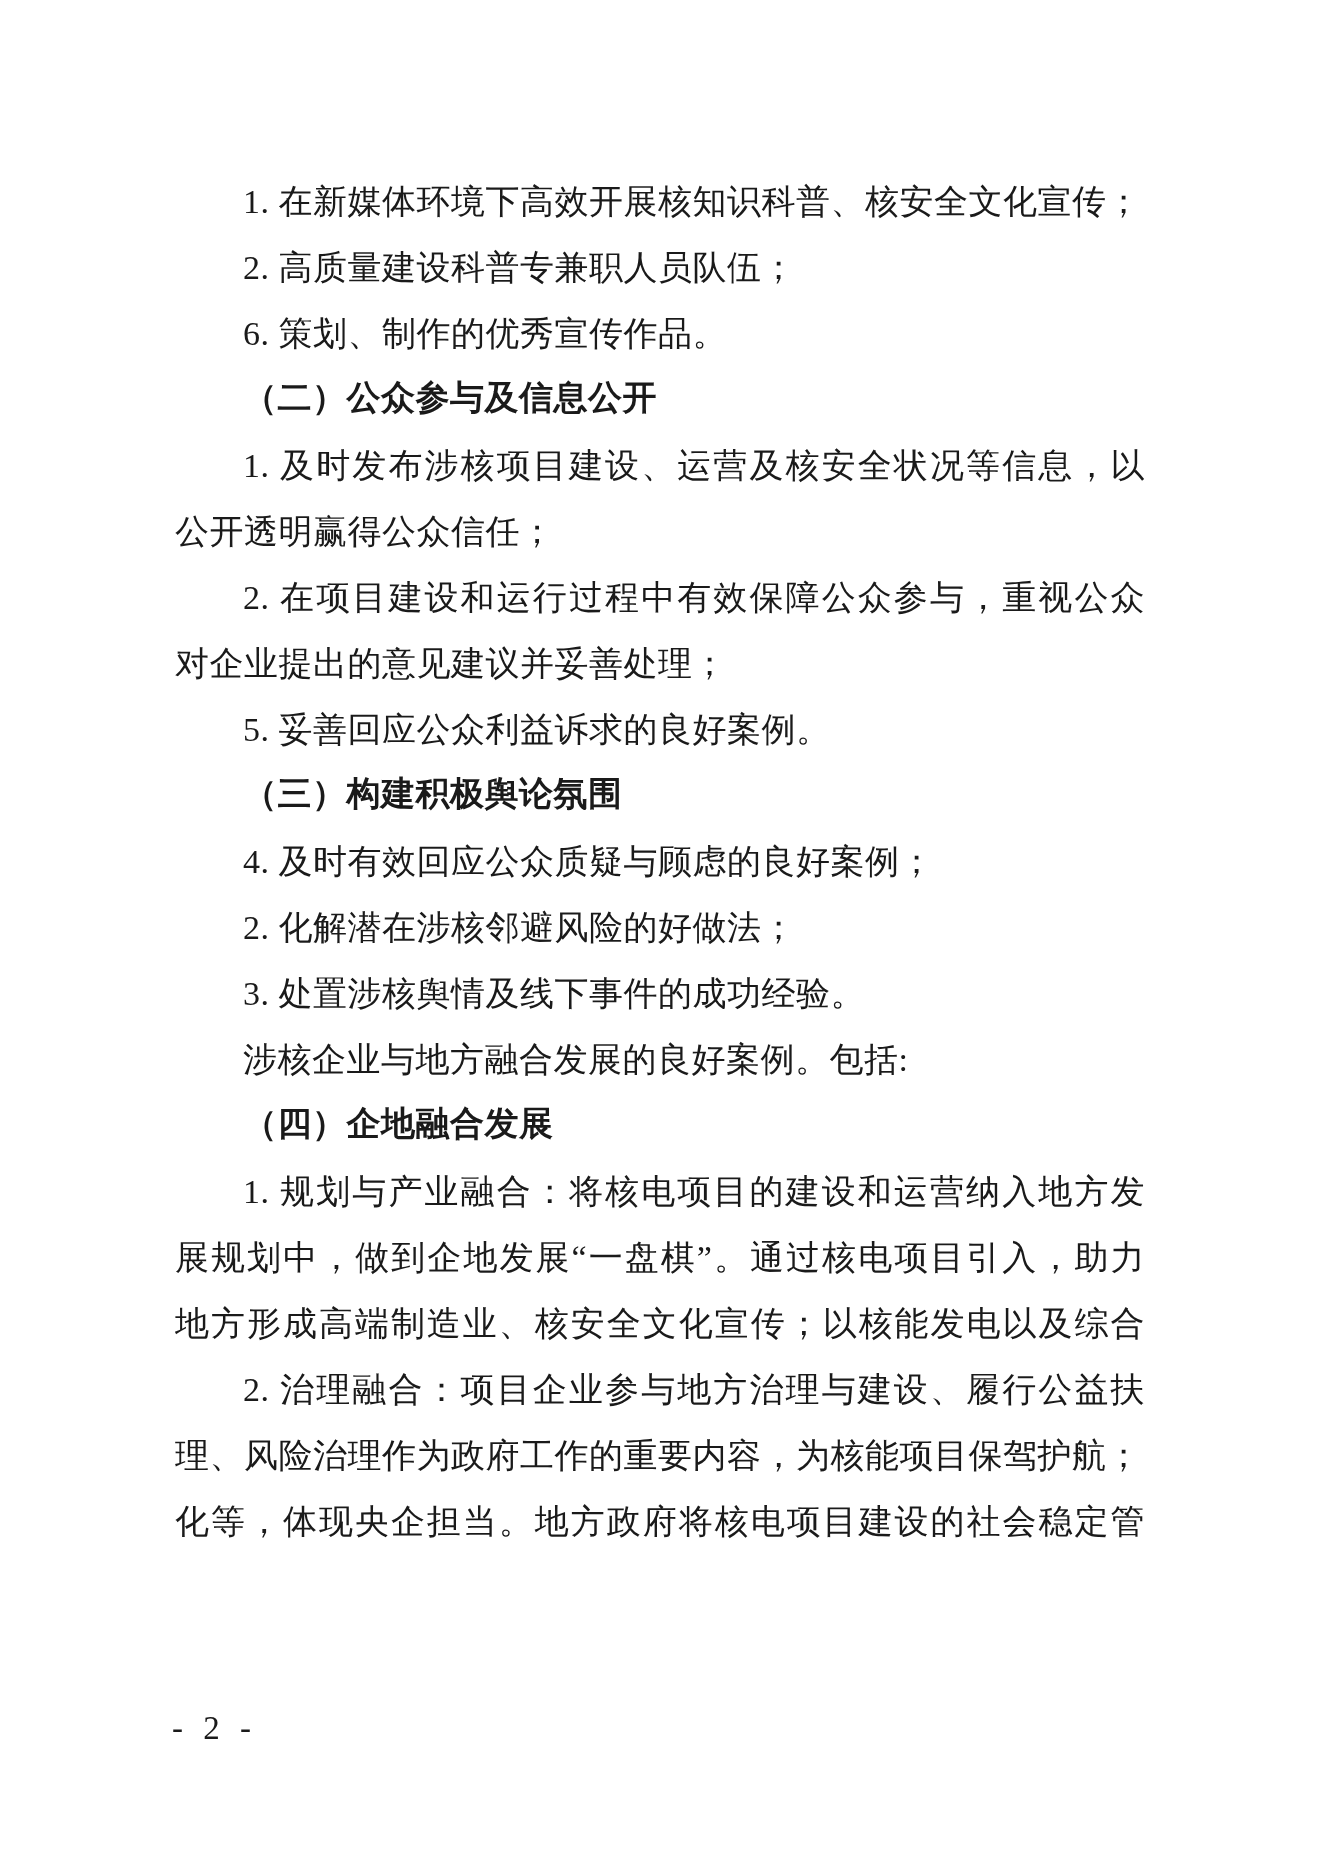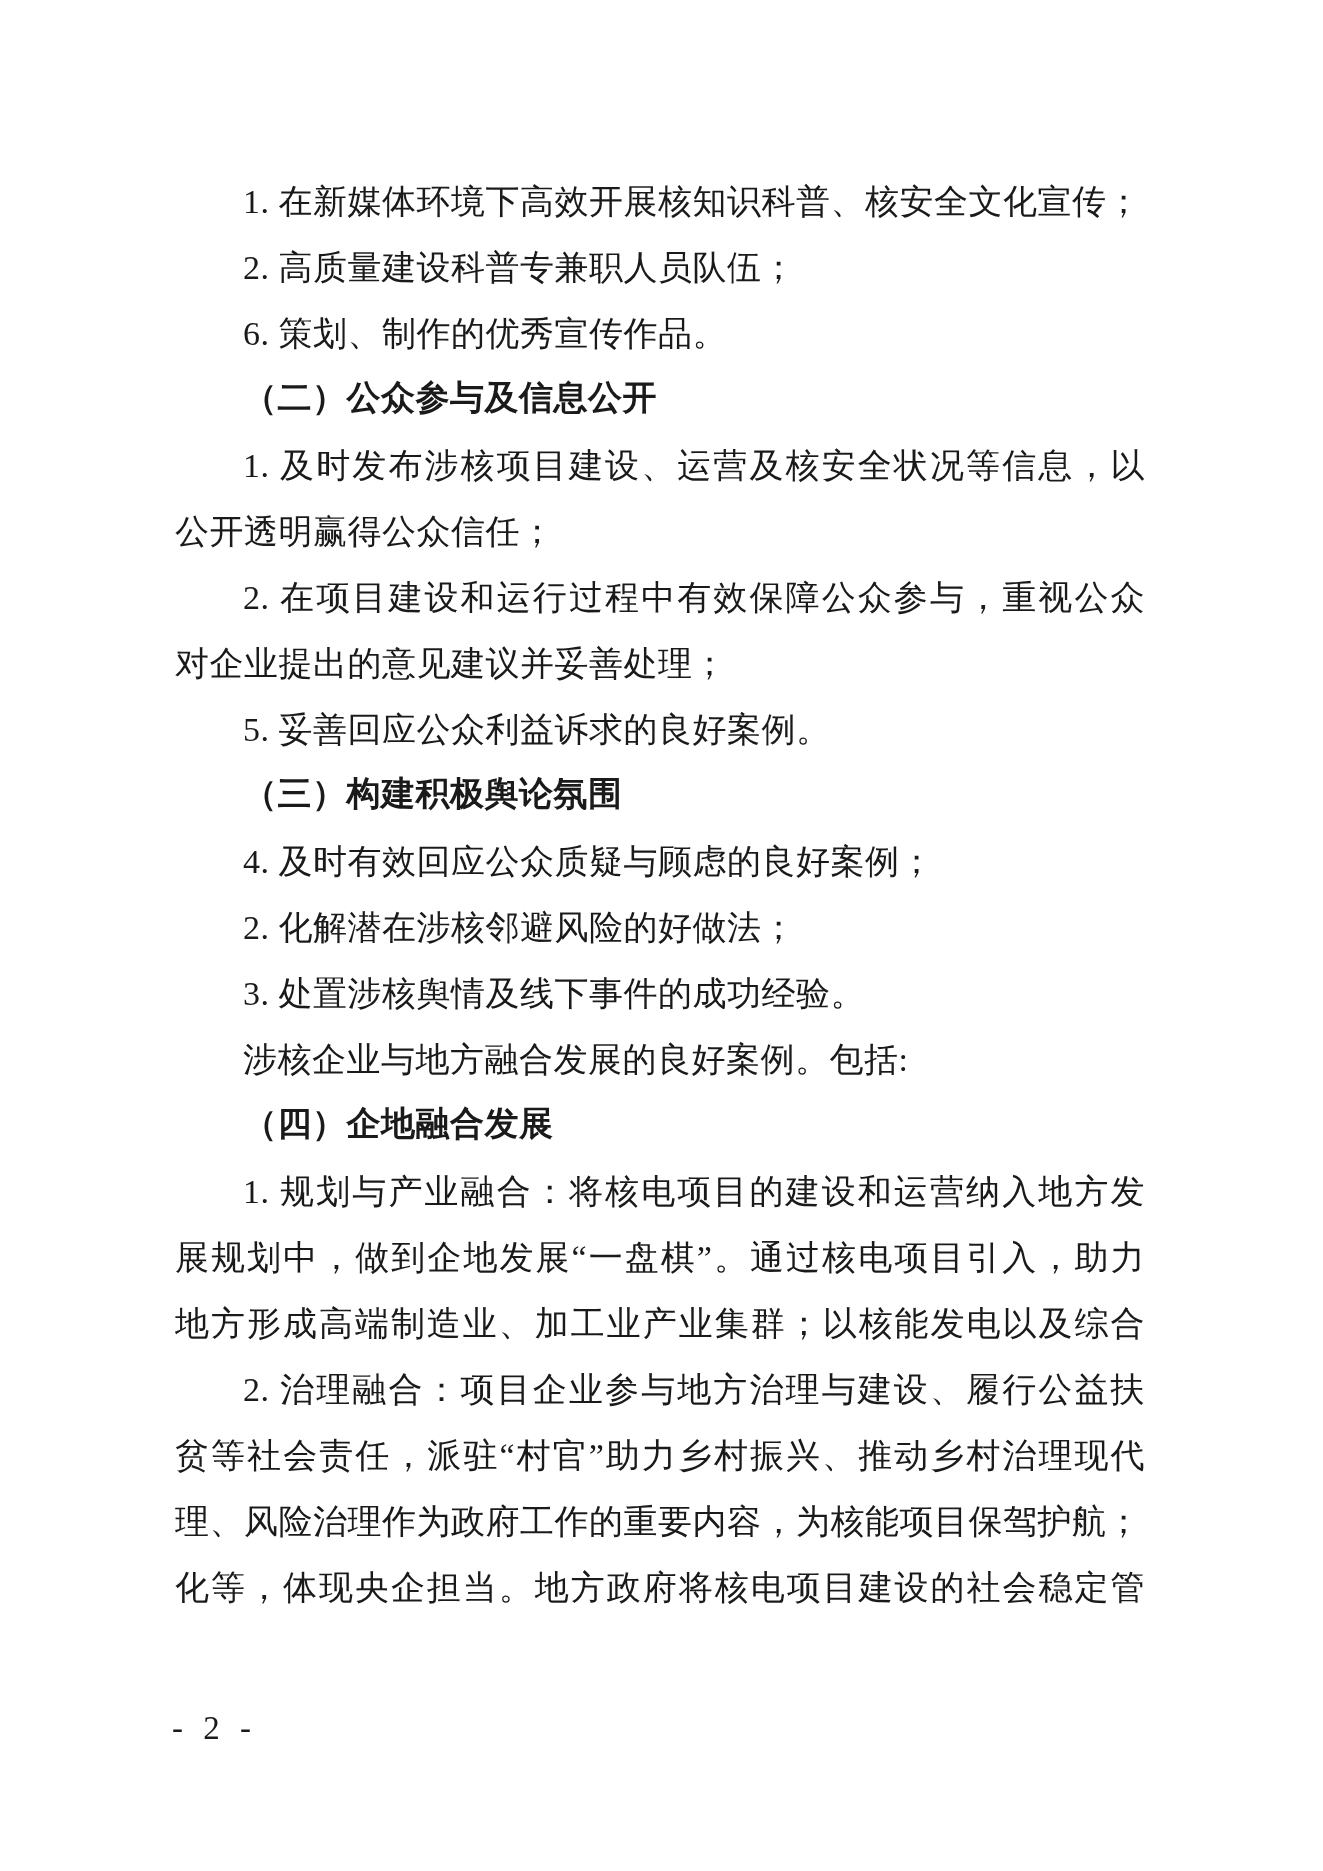--- a/index.html
+++ b/index.html
@@ -67,20 +67,19 @@
       <div class="line">对企业提出的意见建议并妥善处理；</div>
       <div class="line indent">5. 妥善回应公众利益诉求的良好案例。</div>
       <div class="line indent heading">（三）构建积极舆论氛围</div>
       <div class="line indent">4. 及时有效回应公众质疑与顾虑的良好案例；</div>
       <div class="line indent">2. 化解潜在涉核邻避风险的好做法；</div>
       <div class="line indent">3. 处置涉核舆情及线下事件的成功经验。</div>
       <div class="line indent">涉核企业与地方融合发展的良好案例。包括:</div>
       <div class="line indent heading">（四）企地融合发展</div>
       <div class="line indent justify">1. 规划与产业融合：将核电项目的建设和运营纳入地方发</div>
       <div class="line justify">展规划中，做到企地发展“一盘棋”。通过核电项目引入，助力</div>
-      <div class="line justify">地方形成高端制造业、加工业产业集群；以核能发电以及综合</div>
+      <div class="line justify">地方形成高端制造业、核安全文化宣传；以核能发电以及综合</div>
       <div class="line indent justify">2. 治理融合：项目企业参与地方治理与建设、履行公益扶</div>
-      <div class="line justify">贫等社会责任，派驻“村官”助力乡村振兴、推动乡村治理现代</div>
       <div class="line">理、风险治理作为政府工作的重要内容，为核能项目保驾护航；</div>
       <div class="line justify">化等，体现央企担当。地方政府将核电项目建设的社会稳定管</div>
     </div>
   <div class="page-number">- 2 -</div>
 </div>
 
 </body></html>

